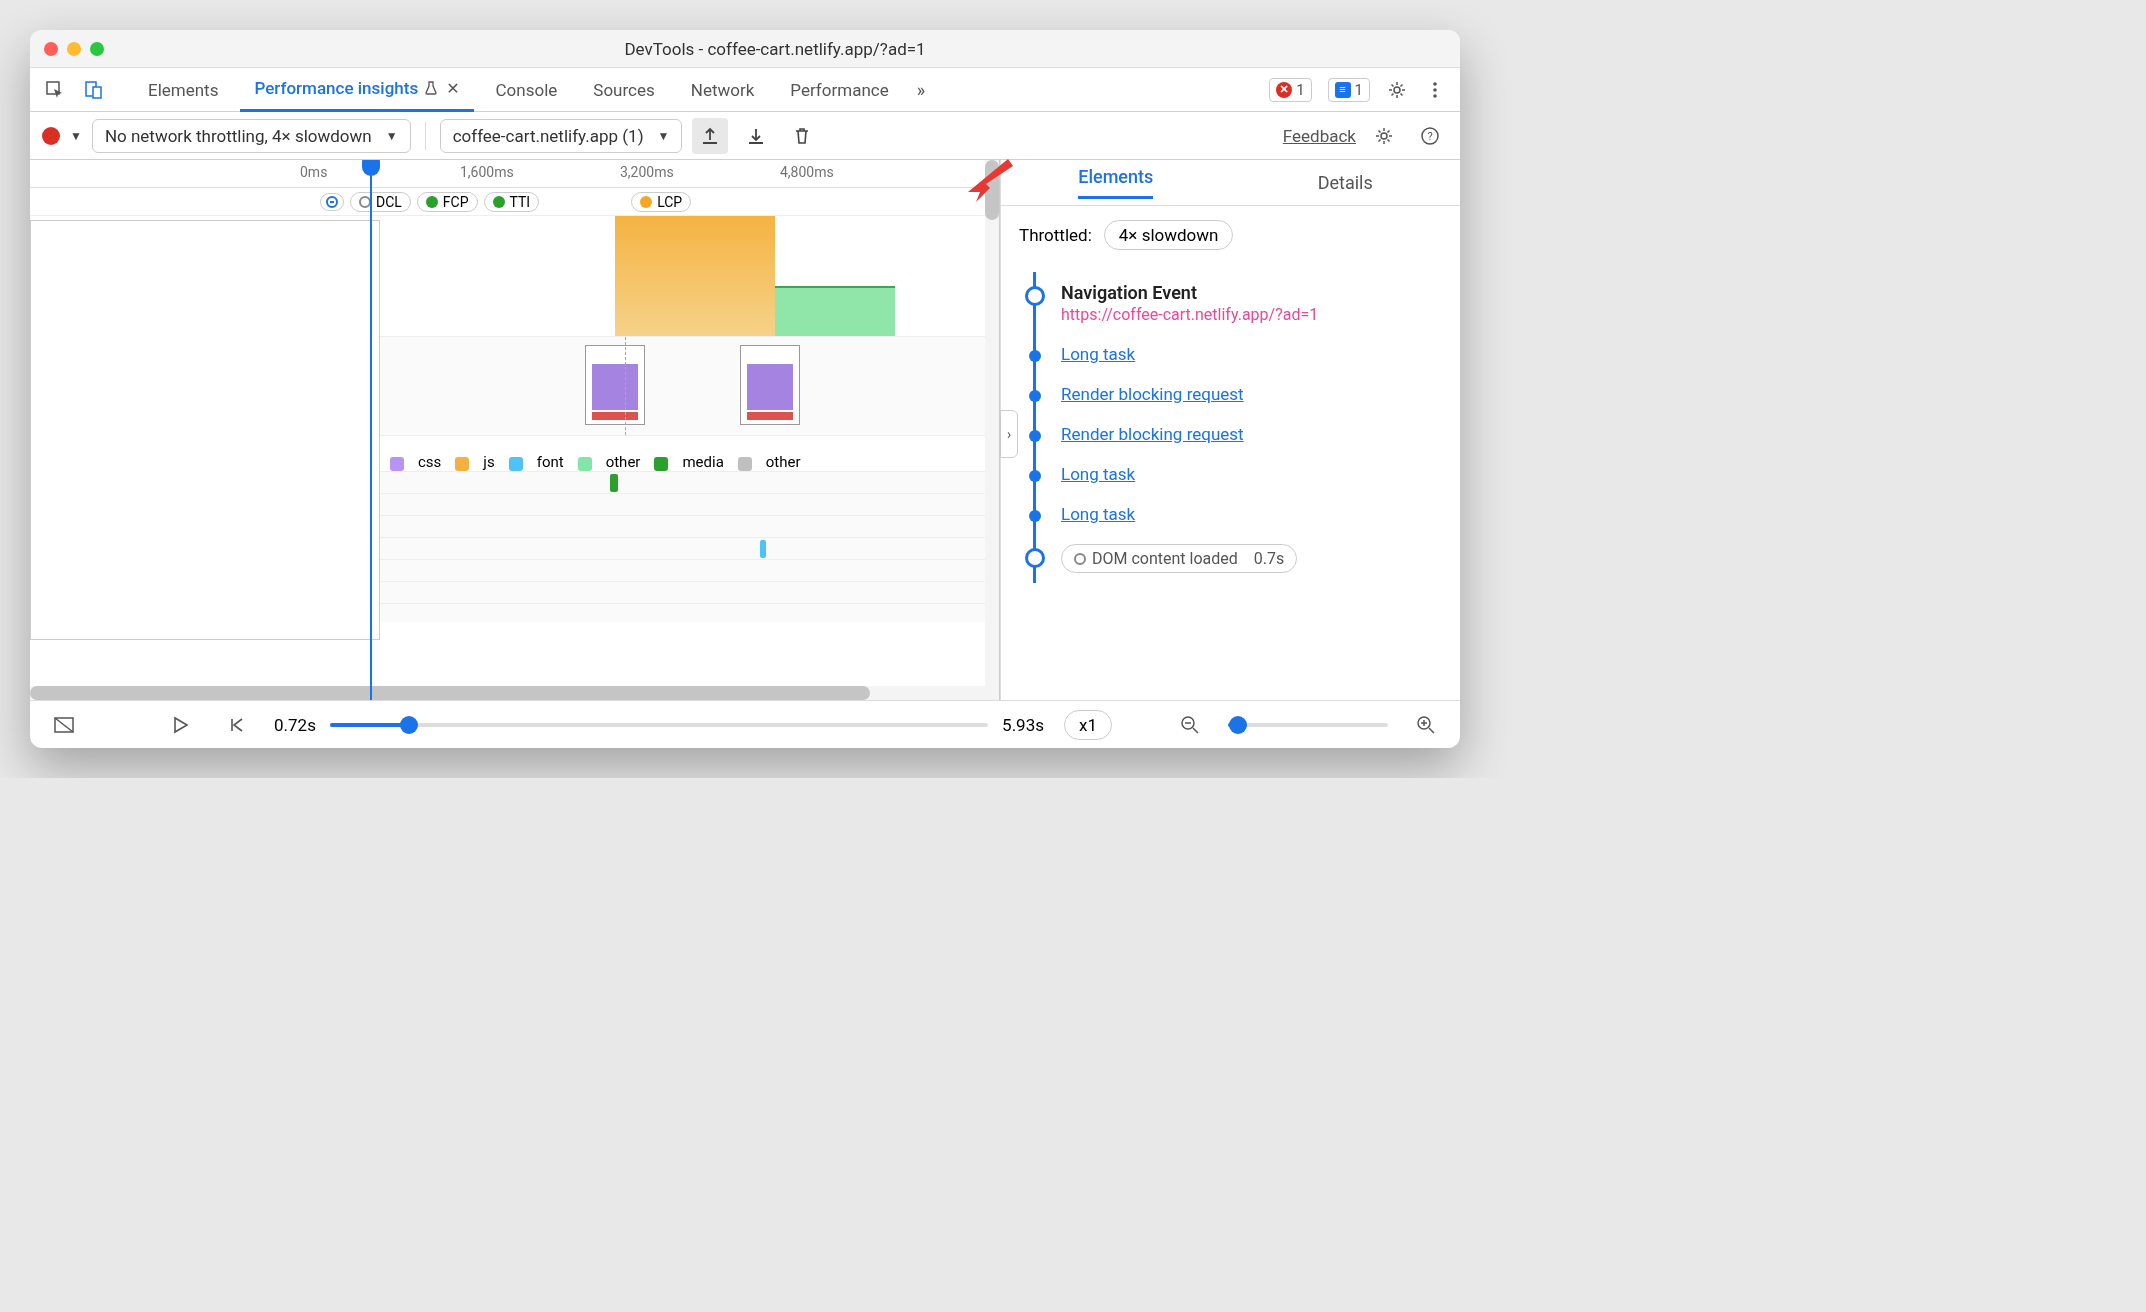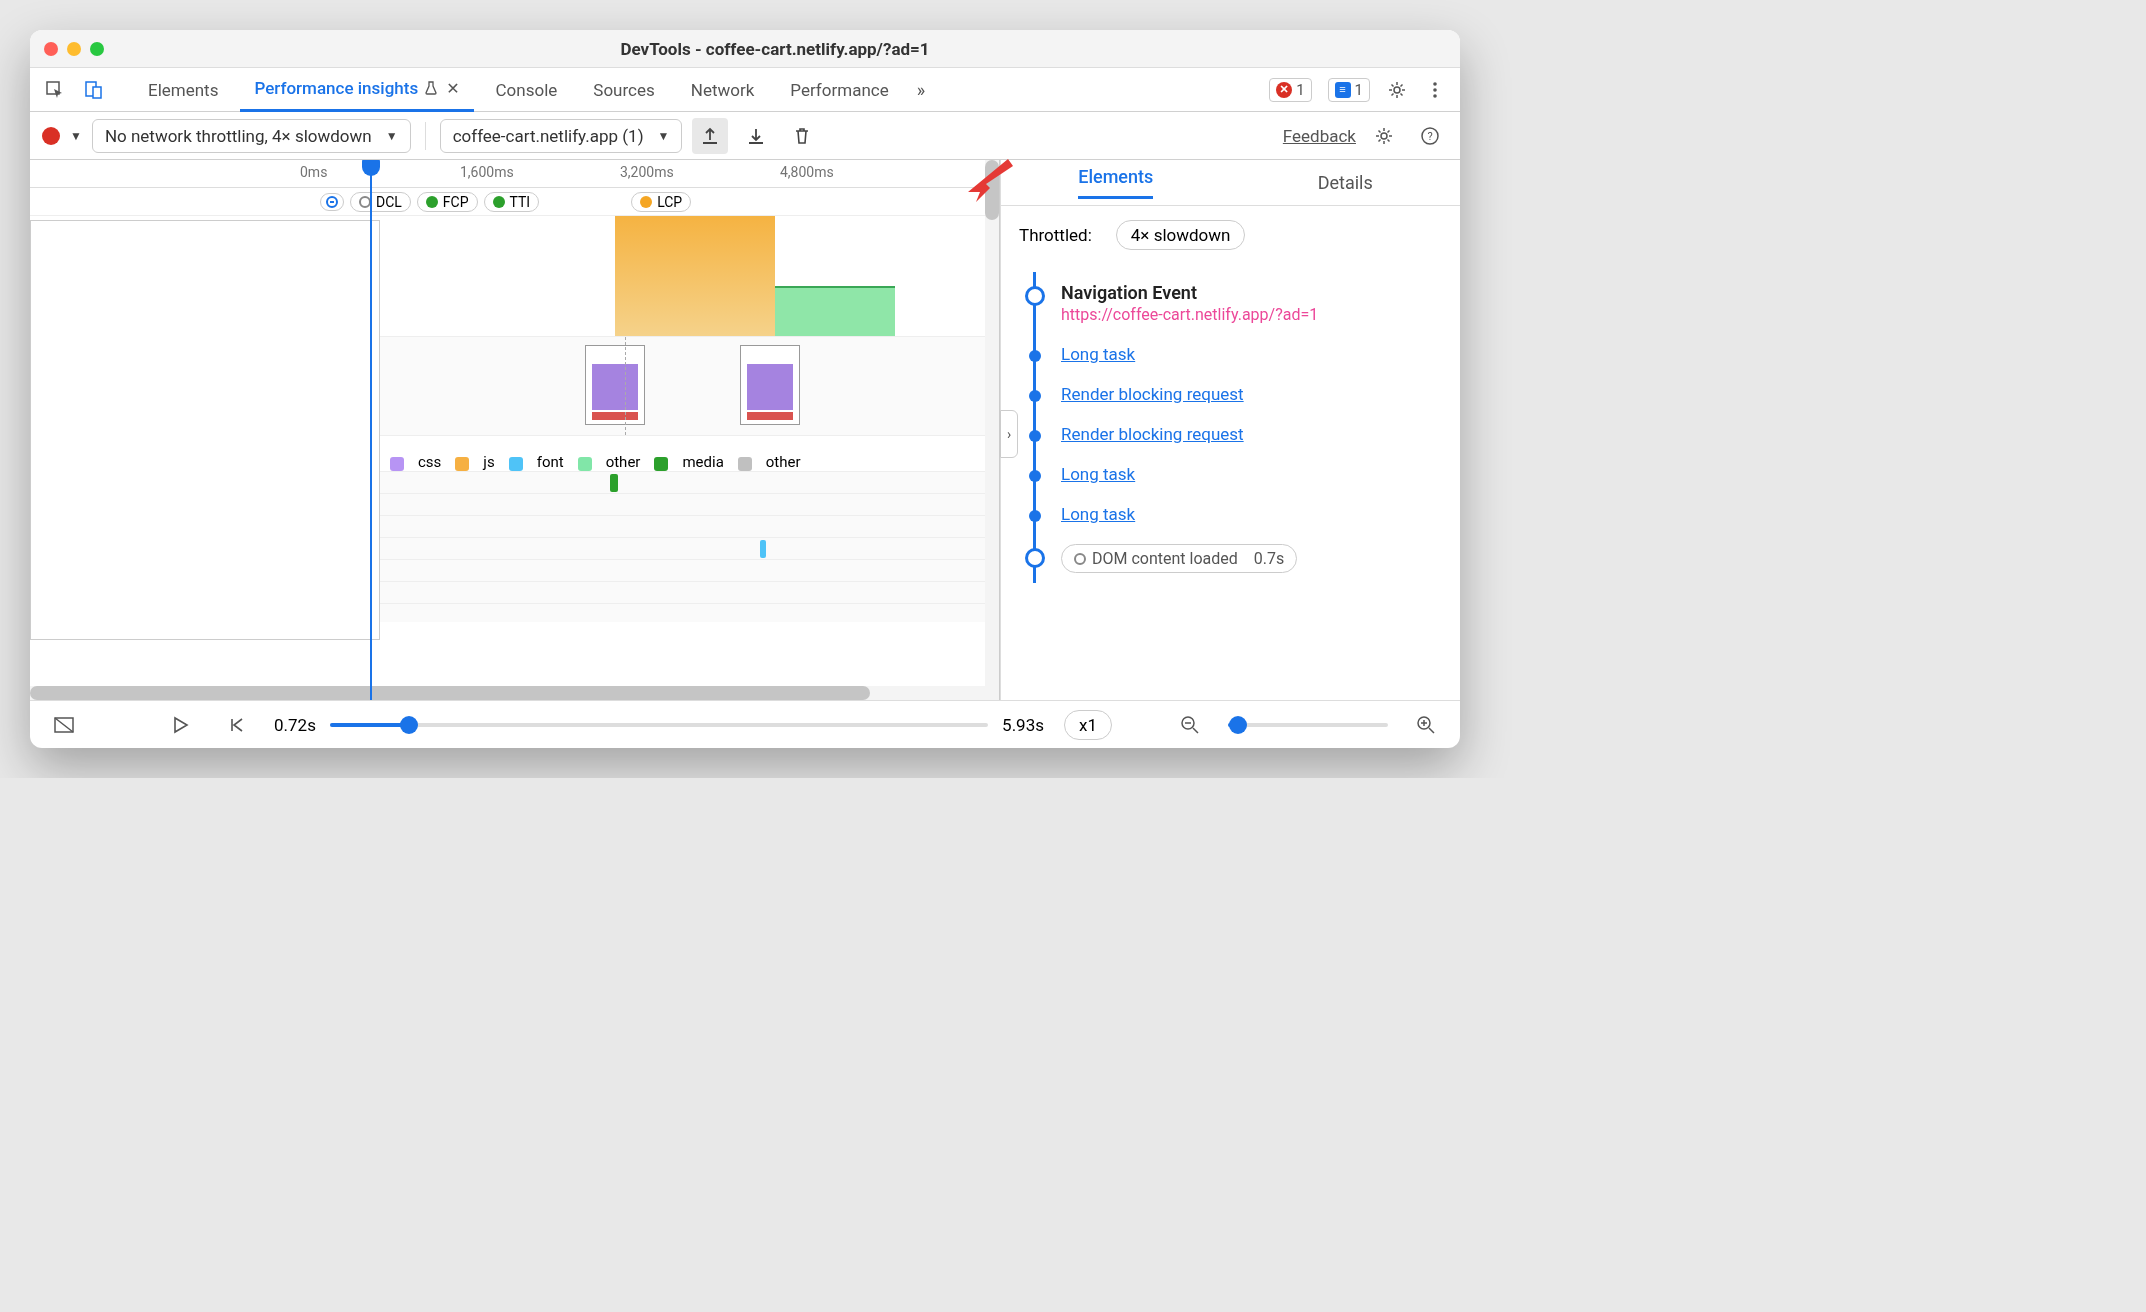--- a/index.html
+++ b/index.html
@@ -4,21 +4,21 @@
 <style>
   * { box-sizing: border-box; margin: 0; padding: 0; font-family: -apple-system, BlinkMacSystemFont, "Segoe UI", Roboto, sans-serif; }
   body { background: #e8e8e8; padding: 30px; }
   .window { width: 1430px; background: #fff; border-radius: 12px; box-shadow: 0 20px 50px rgba(0,0,0,.3); overflow: hidden; position: relative; }
   .titlebar { height: 38px; background: #f4f4f4; display: flex; align-items: center; padding: 0 14px; border-bottom: 1px solid #ddd; }
   .traffic { display: flex; gap: 9px; }
   .traffic .dot { width: 14px; height: 14px; border-radius: 50%; }
   .dot.red { background: #ff5f57; }
   .dot.yellow { background: #febc2e; }
   .dot.green { background: #28c840; }
-  .title { flex: 1; text-align: center; font-weight: 700; font-size: 17px; color: #333; }
+  .title { flex: 1; text-align: center; font-weight: 400; font-size: 17px; color: #333; }
 
   .tabbar { height: 44px; display: flex; align-items: center; padding: 0 10px; border-bottom: 1px solid #d0d0d0; font-size: 17px; color: #555; gap: 8px; }
   .tabbar .icon-btn { width: 30px; height: 30px; display: flex; align-items: center; justify-content: center; color: #555; }
   .tab { padding: 0 14px; height: 44px; display: flex; align-items: center; cursor: pointer; }
   .tab.active { color: #1a73e8; border-bottom: 3px solid #1a73e8; font-weight: 500; }
   .tab .flask { margin-left: 6px; font-size: 14px; }
   .tab .close { margin-left: 8px; font-size: 16px; color: #555; }
   .spacer { flex: 1; }
   .badge { display: flex; align-items: center; background: #fff; border: 1px solid #ccc; border-radius: 4px; padding: 2px 6px; font-size: 15px; gap: 4px; margin: 0 4px; }
   .badge .bcir { width: 16px; height: 16px; border-radius: 50%; display: flex; align-items: center; justify-content: center; font-size: 11px; color: #fff; font-weight: bold; }
@@ -77,21 +77,21 @@
   .vscroll { position: absolute; right: 0; top: 0; bottom: 14px; width: 14px; background: #f4f4f4; }
   .vscroll .thumb-s { position: absolute; top: 0; width: 14px; height: 60px; background: #c5c5c5; border-radius: 7px; }
 
   .side-handle { position: absolute; left: -1px; top: 250px; width: 18px; height: 48px; background: #fff; border: 1px solid #ccc; border-radius: 0 6px 6px 0; display: flex; align-items: center; justify-content: center; font-size: 14px; color: #555; }
 
   .side-tabs { display: flex; height: 46px; border-bottom: 1px solid #ddd; }
   .side-tab { flex: 1; display: flex; align-items: center; justify-content: center; font-size: 18px; color: #555; }
   .side-tab.active { color: #1a73e8; font-weight: 500; }
   .side-tab.active span { border-bottom: 3px solid #1a73e8; padding-bottom: 9px; }
 
-  .throttle-row { padding: 14px 18px; display: flex; align-items: center; gap: 24px; font-size: 17px; }
+  .throttle-row { padding: 14px 18px; display: flex; align-items: center; gap: 12px; font-size: 17px; }
   .thr-pill { border: 1px solid #ccc; border-radius: 18px; padding: 4px 14px; }
 
   .timeline-list { padding: 8px 18px 8px 24px; overflow-y: auto; flex: 1; }
   .tl-item { position: relative; padding: 10px 0 10px 36px; }
   .tl-item::before { content: ''; position: absolute; left: 8px; top: 0; bottom: 0; width: 3px; background: #1a73e8; }
   .tl-item .bullet { position: absolute; left: 0; top: 14px; width: 20px; height: 20px; border-radius: 50%; background: #fff; border: 3px solid #1a73e8; }
   .tl-item.small .bullet { width: 12px; height: 12px; background: #1a73e8; border: none; left: 4px; top: 16px; }
   .tl-title { font-size: 18px; font-weight: 600; color: #222; }
   .tl-sub { font-size: 16px; color: #ec4899; margin-top: 2px; }
   .tl-link { color: #1a73e8; text-decoration: underline; font-size: 17px; }

